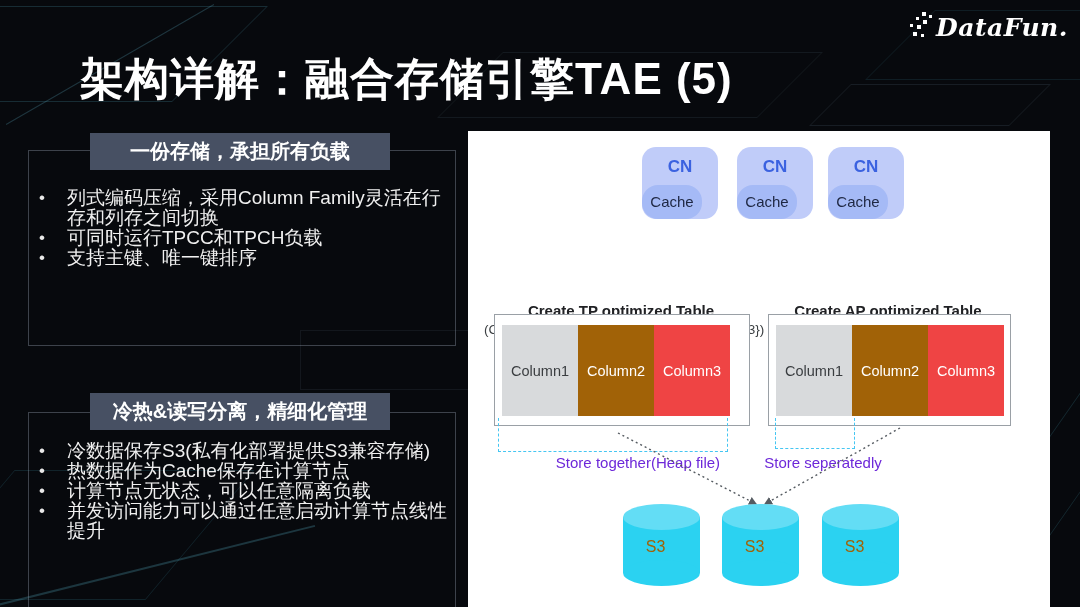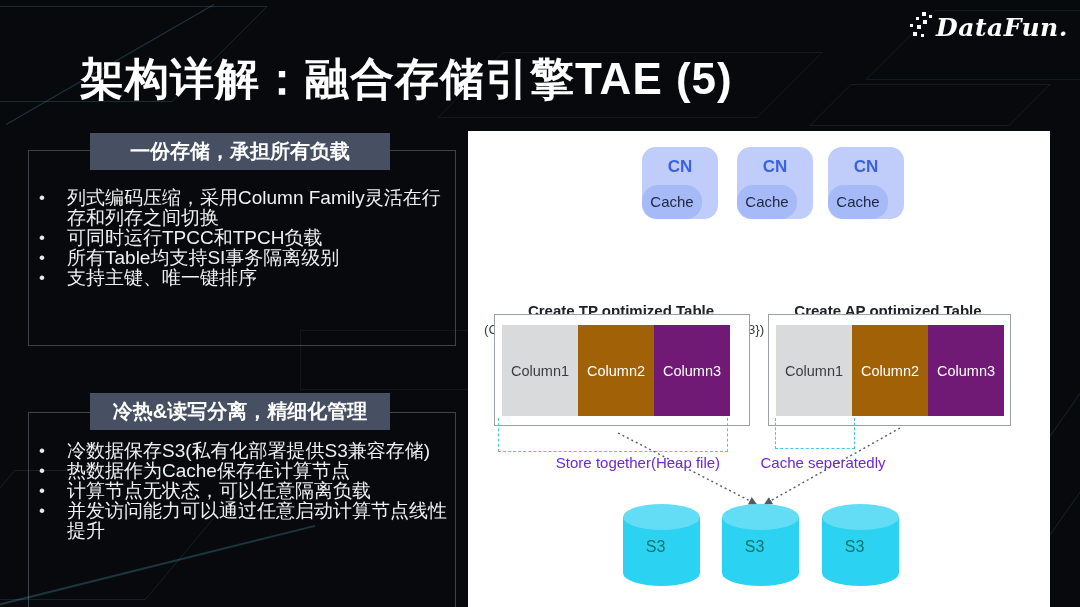--- a/index.html
+++ b/index.html
@@ -84,41 +84,41 @@
   .tbl-subtitle { font-size:13.5px; color:#3c4043; margin-top:3px; white-space:nowrap; }
 
   .col-table { position:absolute; top:183px; height:112px; background:#fff; border:1.5px solid #9aa0a6; }
   .col-table.tp { left:26px; width:256px; }
   .col-table.ap { left:300px; width:243px; }
   .col-row { position:absolute; left:7px; top:10px; display:flex; }
   .col-cell { width:76px; height:91px; display:flex; align-items:center; justify-content:center;
     font-size:14.5px; }
   .col-c1 { background:#d8dadc; color:#3a3d40; }
   .col-c2 { background:#a16207; color:#ffffff; }
-  .col-c3 { background:#701a75; color:#ffffff; }
+  .col-c3 { background:#ef4444; color:#ffffff; }
 
   .bracket { position:absolute; border:1.5px dashed #45c6f2; border-top:none; }
   .bracket.tp { left:30px; top:287px; width:230px; height:34px; }
   .bracket.ap { left:307px; top:287px; width:80px; height:31px; }
 
   .store-label { position:absolute; top:323px; text-align:center; color:#6d28d9; font-size:15px; white-space:nowrap; }
   .store-label.tp { left:60px; width:220px; }
   .store-label.ap { left:270px; width:170px; }
 
   .lines-svg { position:absolute; left:0; top:0; width:582px; height:476px; }
 
   .s3 { position:absolute; top:373px; width:77px; height:82px; }
   .s3.c0 { left:155px; } .s3.c1 { left:254px; } .s3.c2 { left:354px; }
   .s3::before { content:""; position:absolute; top:0; left:0; width:77px; height:26px;
     border-radius:50%; background:#63ddf5; z-index:2; }
   .s3::after { content:""; position:absolute; bottom:0; left:0; width:77px; height:26px;
     border-radius:50%; background:#2bd2f1; z-index:1; }
   .s3-body { position:absolute; top:13px; left:0; width:77px; height:56px; background:#2bd2f1; z-index:1; }
   .s3-label { position:absolute; left:0; right:12px; top:34px; text-align:center;
-    color:#0f766e; font-size:16px; z-index:3; }
+    color:#a16207; font-size:16px; z-index:3; }
 </style>
 </head>
 <body>
 
 <div class="decor d1"></div>
 <div class="decor d2"></div>
 <div class="decor d3"></div>
 <div class="decor d4"></div>
 <div class="decor d5"></div>
 <div class="decor d6"></div>
@@ -141,21 +141,20 @@
   </div>
   <span class="logo-text">DataFun.</span>
 </div>
 
 <h1 class="page-title">架构详解：融合存储引擎TAE (5)</h1>
 
 <div class="sec-header one">一份存储，承担所有负载</div>
 <ul class="bullets one">
   <li>列式编码压缩，采用Column Family灵活在行存和列存之间切换</li>
   <li>可同时运行TPCC和TPCH负载</li>
-  <li>所有Table均支持SI事务隔离级别</li>
   <li>支持主键、唯一键排序</li>
 </ul>
 
 <div class="sec-header two">冷热&amp;读写分离，精细化管理</div>
 <ul class="bullets two">
   <li>冷数据保存S3(私有化部署提供S3兼容存储)</li>
   <li>热数据作为Cache保存在计算节点</li>
   <li>计算节点无状态，可以任意隔离负载</li>
   <li>并发访问能力可以通过任意启动计算节点线性提升</li>
 </ul>
@@ -197,21 +196,21 @@
       <div class="col-cell col-c1">Column1</div>
       <div class="col-cell col-c2">Column2</div>
       <div class="col-cell col-c3">Column3</div>
     </div>
   </div>
 
   <div class="bracket tp"></div>
   <div class="bracket ap"></div>
 
   <div class="store-label tp">Store together(Heap file)</div>
-  <div class="store-label ap">Cache seperatedly</div>
+  <div class="store-label ap">Store seperatedly</div>
 
   <svg class="lines-svg" viewBox="0 0 582 476" xmlns="http://www.w3.org/2000/svg">
     <defs>
       <marker id="arrw" markerWidth="7" markerHeight="7" refX="5" refY="3" orient="auto">
         <path d="M0,0 L6,3 L0,6 z" fill="#555b61"></path>
       </marker>
     </defs>
     <line x1="150" y1="302" x2="288" y2="373" stroke="#555b61" stroke-width="1.4" stroke-dasharray="2 3" marker-end="url(#arrw)"></line>
     <line x1="432" y1="297" x2="297" y2="373" stroke="#555b61" stroke-width="1.4" stroke-dasharray="2 3" marker-end="url(#arrw)"></line>
   </svg>

